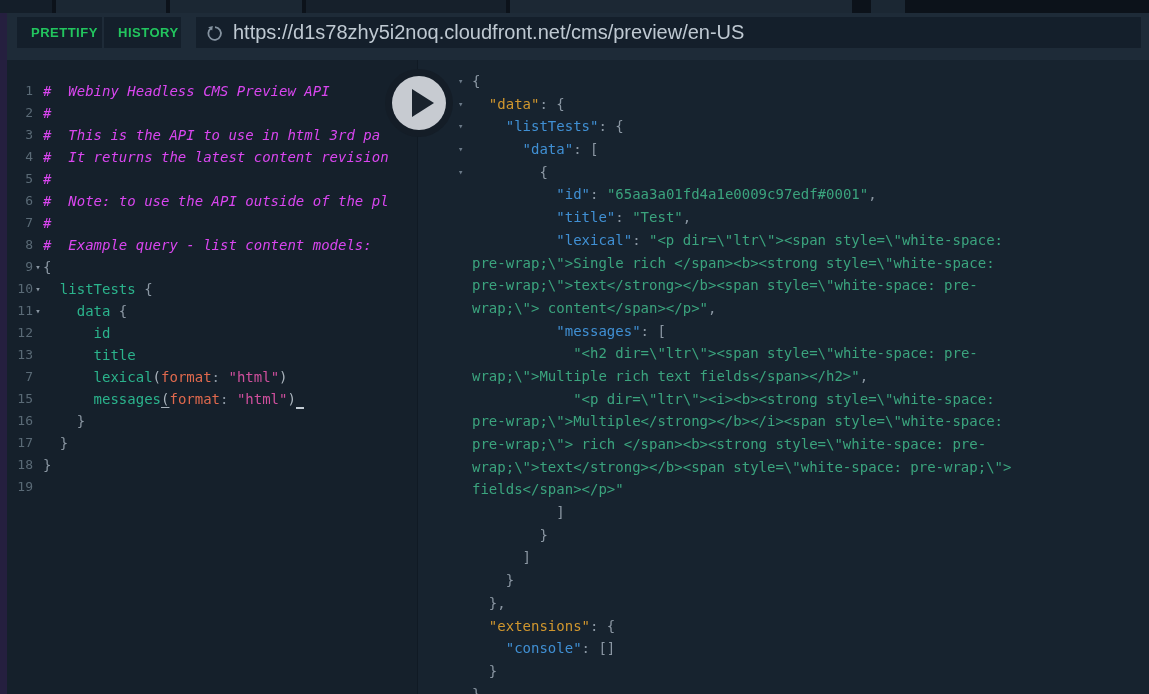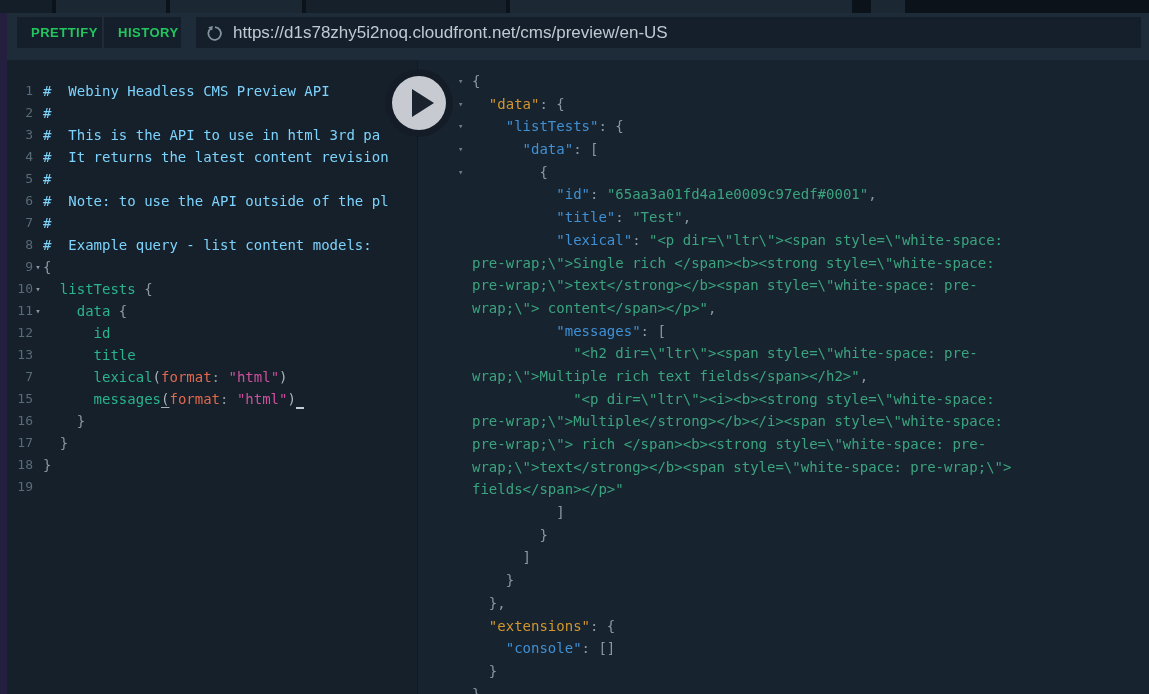--- a/index.html
+++ b/index.html
@@ -11,42 +11,42 @@
   
   .toolbar{position:absolute;left:0;top:13px;width:1149px;height:47px;background:#1e2b38;}
   .tbtn{position:absolute;top:4px;height:31px;border:none;cursor:pointer;
         background:#141f2b;color:#22c55e;font-family:"Liberation Sans",sans-serif;
         font-size:13px;font-weight:bold;letter-spacing:.5px;padding:0 14px;}
   .tbtn.prettify{left:17px;width:85px;}
   .tbtn.history{left:104px;width:77px;}
   .urlbox{position:absolute;left:196px;top:4px;width:945px;height:31px;background:#141f2b;
           display:flex;align-items:center;cursor:text;}
   .urlicon{display:inline-flex;margin:0 9px 0 10px;}
-  .urltext{color:#bfc9d2;font-size:17px;white-space:nowrap;}
+  .urltext{color:#bfc9d2;font-size:20px;white-space:nowrap;}
   
   .edgestrip{position:absolute;left:0;top:13px;width:7px;height:681px;background:#251f3f;}
   
   .pane{position:absolute;top:60px;height:634px;overflow:hidden;}
   .pane-left{left:7px;width:410px;background:#15202b;}
   .pane-right{left:417px;width:732px;background:#17232f;border-left:1px solid #101a24;}
   .codeblock{position:absolute;left:0;right:0;}
   .pane-left .codeblock{top:20px;}
   .pane-right .codeblock{top:10px;}
   .cline{position:relative;white-space:pre;font-family:"DejaVu Sans Mono",monospace;
          font-size:14px;}
   .pane-left .cline{line-height:22px;height:22px;}
   .pane-right .cline{line-height:22.7px;height:22.7px;}
   .gut{display:inline-block;width:26px;text-align:right;color:#5a6a76;font-size:13px;
        vertical-align:top;}
   .foldcell{display:inline-block;width:10px;text-align:center;color:#8a97a3;font-size:9px;
             vertical-align:top;cursor:pointer;}
   .rfold{position:absolute;left:40px;top:0;color:#6b7a88;font-size:9px;cursor:pointer;}
   .pane-right .code{display:inline-block;padding-left:54px;}
   
-  .t-comment{color:#7dd3fc;}
+  .t-comment{color:#d946ef;font-style:italic;}
   .t-field{color:#2bb38c;}
   .t-pun{color:#8b97a3;}
   .t-paren{color:#a9b3bc;}
   .t-arg{color:#e0694d;}
   .t-str{color:#cf4f9d;}
   .t-key{color:#4090d4;}
   .t-keytop{color:#d1972e;}
   .t-val{color:#3ba47e;}
   .t-sp{color:#8b97a3;}
   .t-u{text-decoration:underline;text-underline-offset:3px;}

